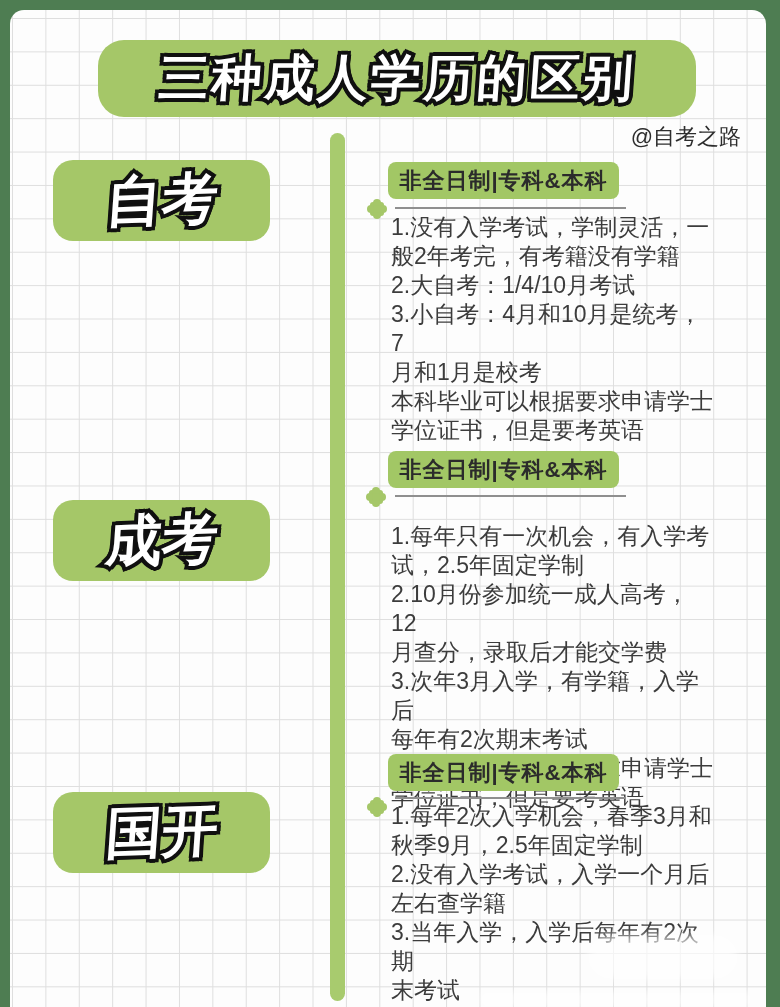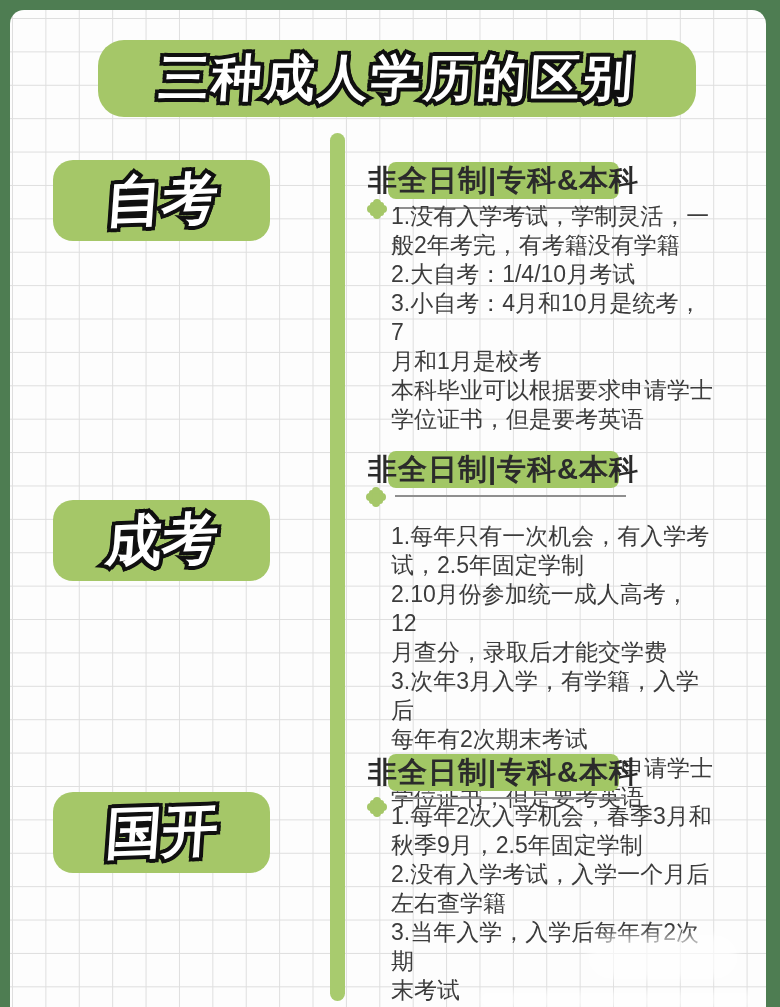--- a/index.html
+++ b/index.html
@@ -71,21 +71,21 @@
   }
   .pill-1{top:150px;}
   .pill-2{top:490px;}
   .pill-3{top:782px;}
   .badge{
     position:absolute;
     left:378px;width:231px;height:37px;
     background:#a2c765;
     border-radius:8px;
     display:flex;align-items:center;justify-content:center;
-    font-size:29px;font-weight:bold;color:#2b2b2b;
+    font-size:22px;font-weight:bold;color:#2b2b2b;
     letter-spacing:1px;
     white-space:nowrap;
   }
   .badge-1{top:152px;}
   .badge-2{top:441px;}
   .badge-3{top:744px;}
   .hline{
     position:absolute;
     left:385px;width:231px;height:2px;
     background:#8f8f8f;
@@ -106,21 +106,21 @@
   .flower-1{left:363px;top:195px;}
   .flower-2{left:362px;top:483px;}
   .flower-3{left:363px;top:793px;}
   .body-text{
     position:absolute;
     left:381px;width:322px;
     font-size:23px;line-height:29px;
     color:#3c3c3c;
     white-space:pre-line;
   }
-  .body-1{top:192px;}
+  .body-1{top:203px;}
   .body-2{top:512px;}
   .body-3{top:792px;}
   .wm-blob{
     position:absolute;
     right:28px;bottom:28px;
     width:150px;height:44px;
     background:rgba(255,255,255,0.65);
     border-radius:22px;
     filter:blur(5px);
   }
@@ -135,20 +135,21 @@
 </head>
 <body>
 
 <div class="frame">
   <div class="page">
 
     <div class="title-box">
       <span class="t outline-big">三种成人学历的区别</span>
     </div>
 
+    <div class="author">@自考之路</div>
 
     <div class="vline"></div>
 
     <div class="label-pill pill-1">
       <span class="t outline-big">自考</span>
     </div>
     <div class="badge badge-1">非全日制|专科&amp;本科</div>
     <span class="flower flower-1"></span>
     <div class="hline hline-1"></div>
     <div class="body-text body-1">1.没有入学考试，学制灵活，一

